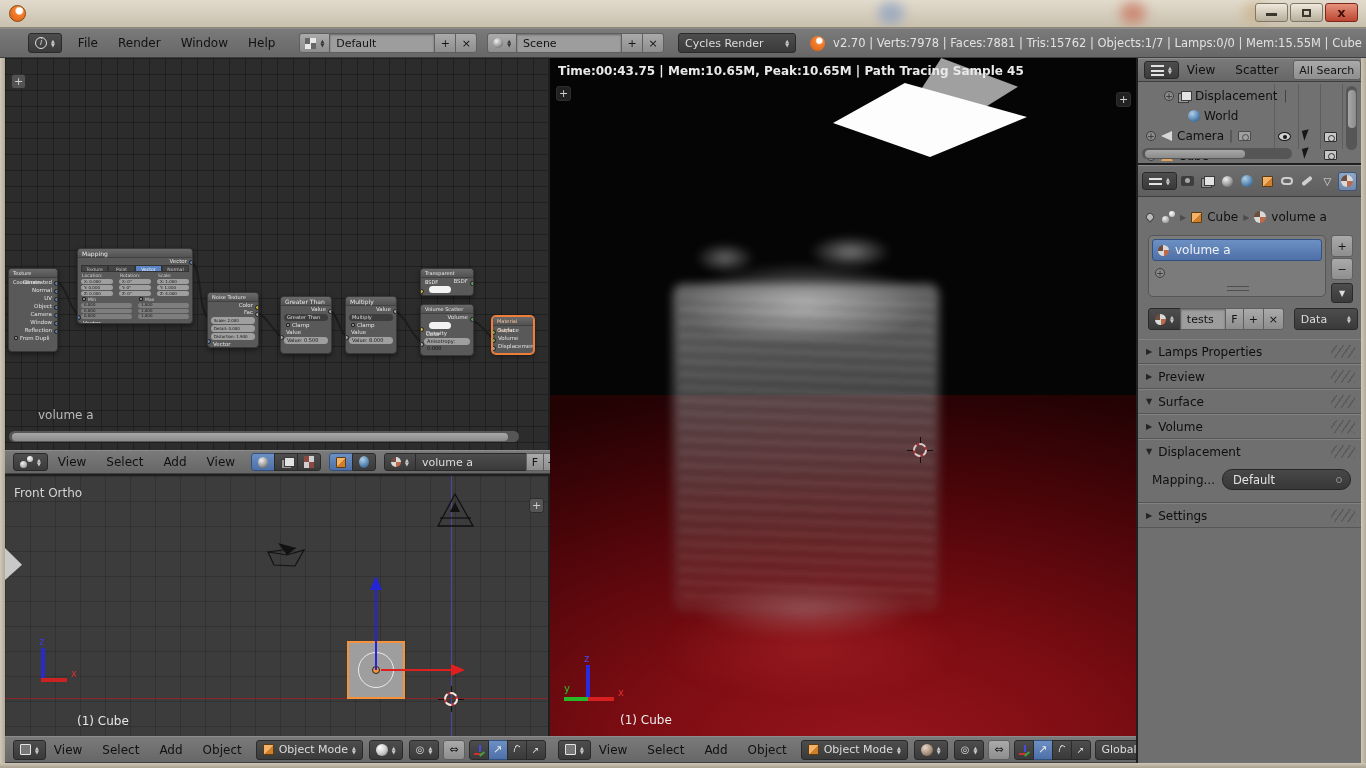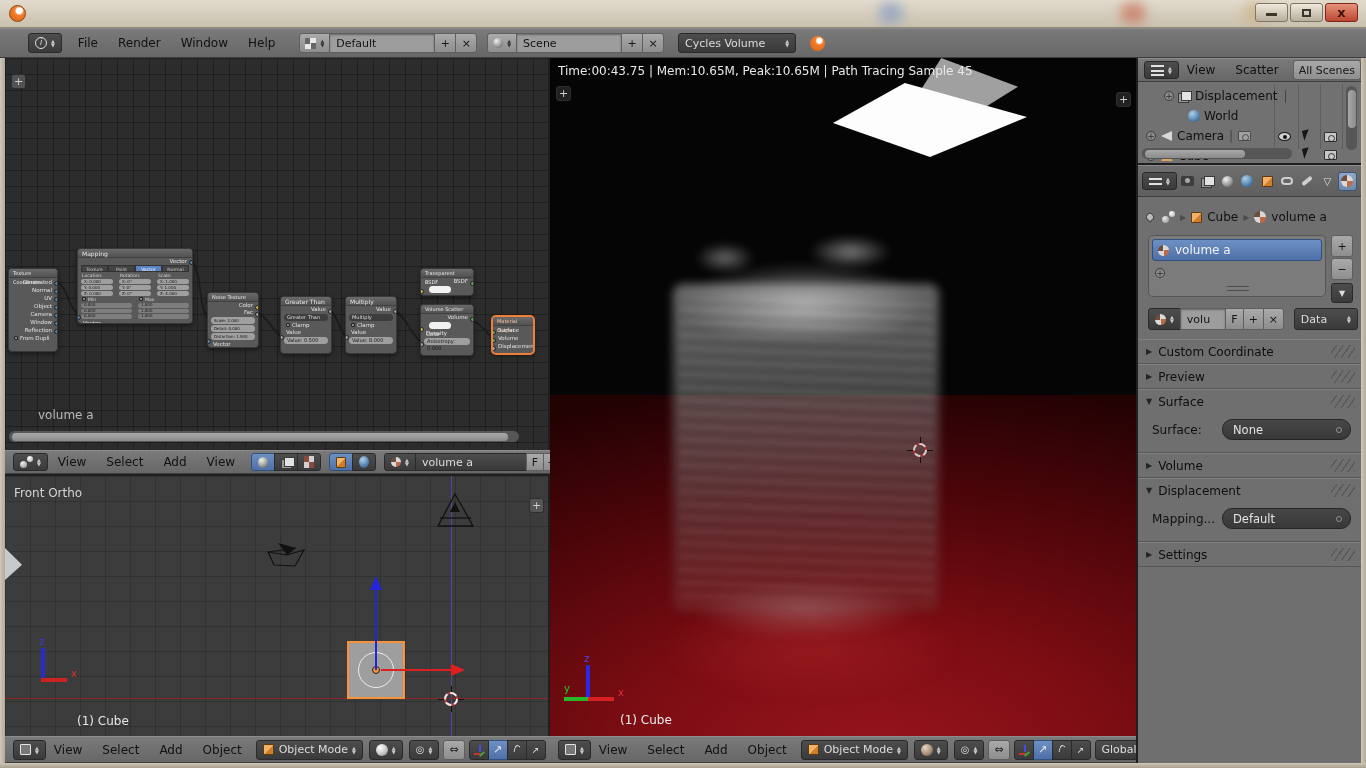--- a/index.html
+++ b/index.html
@@ -158,21 +158,21 @@
   .cursor3d { position:absolute; width:18px; height:18px; }
   .cursor3d .ring { position:absolute; left:2px; top:2px; width:14px; height:14px; border-radius:50%;
     border:2px solid #cf3a3a; }
   .cursor3d .ringd { position:absolute; left:2px; top:2px; width:14px; height:14px; border-radius:50%;
     border:2px dashed #efefef; }
   .cursor3d .tickv { position:absolute; left:8.5px; width:1.5px; height:6px; background:#111; }
   .cursor3d .tickh { position:absolute; top:8.5px; width:6px; height:1.5px; background:#111; }
 
   
   #render-canvas { position:absolute; left:550px; top:58px; width:586px; height:678px; background:#050505; overflow:hidden; }
-  .rstatus { position:absolute; left:8px; top:6px; font-size:12px; color:#e9e9e9; z-index:3; }
+  .rstatus { position:absolute; left:8px; top:6px; font-size:12px; color:#e9e9e9; z-index:3;font-weight:bold; }
   .rlabel { position:absolute; font-size:12px; color:#ededed; z-index:5; }
 
   
   #outliner { position:absolute; left:1136px; top:58px; width:225px; height:107px; background:#717171;
     overflow:hidden; border-left:2px solid #1f1f1f; border-bottom:2px solid #1f1f1f;}
   .ol-row { position:absolute; display:flex; align-items:center; font-size:12px; color:#101010; height:16px; }
   .ol-sep { position:absolute; width:1px; background:#5e5e5e; top:26px; bottom:14px; }
   .sb-v { position:absolute; width:11px; border-radius:6px; background:#565656; }
   .sb-v .thumb { position:absolute; left:1.5px; width:8px; border-radius:5px;
     background:linear-gradient(90deg,#a8a8a8,#8b8b8b); }
@@ -240,27 +240,28 @@
         <span class="ud">
             <i style="color:#333">▲</i>
             <i style="color:#333">▼</i>
           </span>
       </span>
       <span class="fld-light" style="width:106px">Scene</span>
       <span class="btn-light" style="width:22px">+</span>
       <span class="btn-light" style="width:22px">×</span>
     </span>
     <span class="btn-dark" style="margin-left:14px;width:118px;justify-content:space-between">
-      <span>Cycles Volume</span>
+      <span>Cycles Render</span>
         <span class="ud">
           <i>▲</i>
           <i>▼</i>
         </span>
     </span>
     <span class="ico" style="margin-left:14px;width:15px;height:15px;border-radius:50%;background:radial-gradient(circle at 62% 32%, #fff 0 2.5px, #f47f2e 4px, #d96314 90%)"></span>
+    <span style="margin-left:8px;font-size:11.5px;color:#e2e2e2">v2.70 | Verts:7978 | Faces:7881 | Tris:15762 | Objects:1/7 | Lamps:0/0 | Mem:15.55M | Cube</span>
   </div>
 
   <div id="node-canvas">
     <div class="region-plus" style="left:6px;top:16px">+</div>
 
     <svg width="545" height="392" style="position:absolute;left:0;top:0">
       <path d="M53,224 C64,232 62,250 76,258" stroke="#1d1d1d" stroke-width="2" fill="none"></path>
       <path d="M186,203 C198,212 192,250 204,261" stroke="#1d1d1d" stroke-width="2" fill="none"></path>
       <path d="M252,255 C263,258 266,272 277,279" stroke="#1d1d1d" stroke-width="2" fill="none"></path>
       <path d="M325,253 C334,257 333,273 342,279" stroke="#1d1d1d" stroke-width="2" fill="none"></path>
@@ -661,21 +662,21 @@
     <div class="areahdr" style="left:0;top:0;width:223px;height:24px">
       <span class="btn-dark" style="margin-left:6px;height:18px">
         <span class="ico ico-lines"></span>
         <span class="ud">
             <i>▲</i>
             <i>▼</i>
           </span>
       </span>
       <span class="menu" style="margin-left:8px">View</span>
       <span class="menu">Scatter</span>
-      <span class="btn-light" style="margin-left:4px;width:74px">All Scenes</span>
+      <span class="btn-light" style="margin-left:4px;width:74px">All Search</span>
     </div>
 
     <div class="ol-sep" style="left:136px"></div>
     <div class="ol-sep" style="left:160px"></div>
     <div class="ol-sep" style="left:182px"></div>
     <div class="ol-sep" style="left:204px"></div>
 
     <div class="ol-row" style="left:26px;top:30px">
       <span class="circ-plus">+</span>
       <span class="ico ico-photos" style="margin:0 4px"></span>
@@ -783,61 +784,54 @@
     </div>
 
     <div style="position:absolute;left:10px;top:143px;width:210px;height:22px;display:flex">
       <span class="btn-dark" style="height:22px;border-radius:3px 0 0 3px">
         <span class="ico ico-matball" style="width:11px;height:11px"></span>
         <span class="ud">
             <i>▲</i>
             <i>▼</i>
           </span>
       </span>
-      <span class="fld-light" style="width:46px;height:22px;margin-left:-1px">volu</span>
+      <span class="fld-light" style="width:46px;height:22px;margin-left:-1px">tests</span>
       <span class="btn-light" style="width:19px;height:22px;margin-left:-1px;border-radius:0">F</span>
       <span class="btn-light" style="width:21px;height:22px;margin-left:-1px;border-radius:0">+</span>
       <span class="btn-light" style="width:21px;height:22px;margin-left:-1px;border-radius:0 3px 3px 0">×</span>
       <span class="btn-dark" style="height:22px;width:64px;margin-left:10px;justify-content:space-between">
         <span>Data</span>
           <span class="ud">
             <i>▲</i>
             <i>▼</i>
           </span>
       </span>
     </div>
 
     <div style="position:absolute;left:0;top:174px;width:223px">
       <div class="panel">
         <div class="panel-hd">
             <span class="tri">▶</span>
-            <span>Custom Coordinate</span>
+            <span>Lamps Properties</span>
           </div>
         <span class="panel-grip"></span>
       </div>
       <div class="panel">
         <div class="panel-hd">
             <span class="tri">▶</span>
             <span>Preview</span>
           </div>
         <span class="panel-grip"></span>
       </div>
       <div class="panel">
         <div class="panel-hd">
             <span class="tri">▼</span>
             <span>Surface</span>
           </div>
         <span class="panel-grip"></span>
-        <div style="display:flex;align-items:center;padding:6px 10px 12px 14px">
-          <span style="font-size:12px;color:#101010;width:70px">Surface:</span>
-          <span class="dd-dark" style="flex:1">
-            <span>None</span>
-              <span class="dot"></span>
-          </span>
-        </div>
       </div>
       <div class="panel">
         <div class="panel-hd">
             <span class="tri">▶</span>
             <span>Volume</span>
           </div>
         <span class="panel-grip"></span>
       </div>
       <div class="panel">
         <div class="panel-hd">

